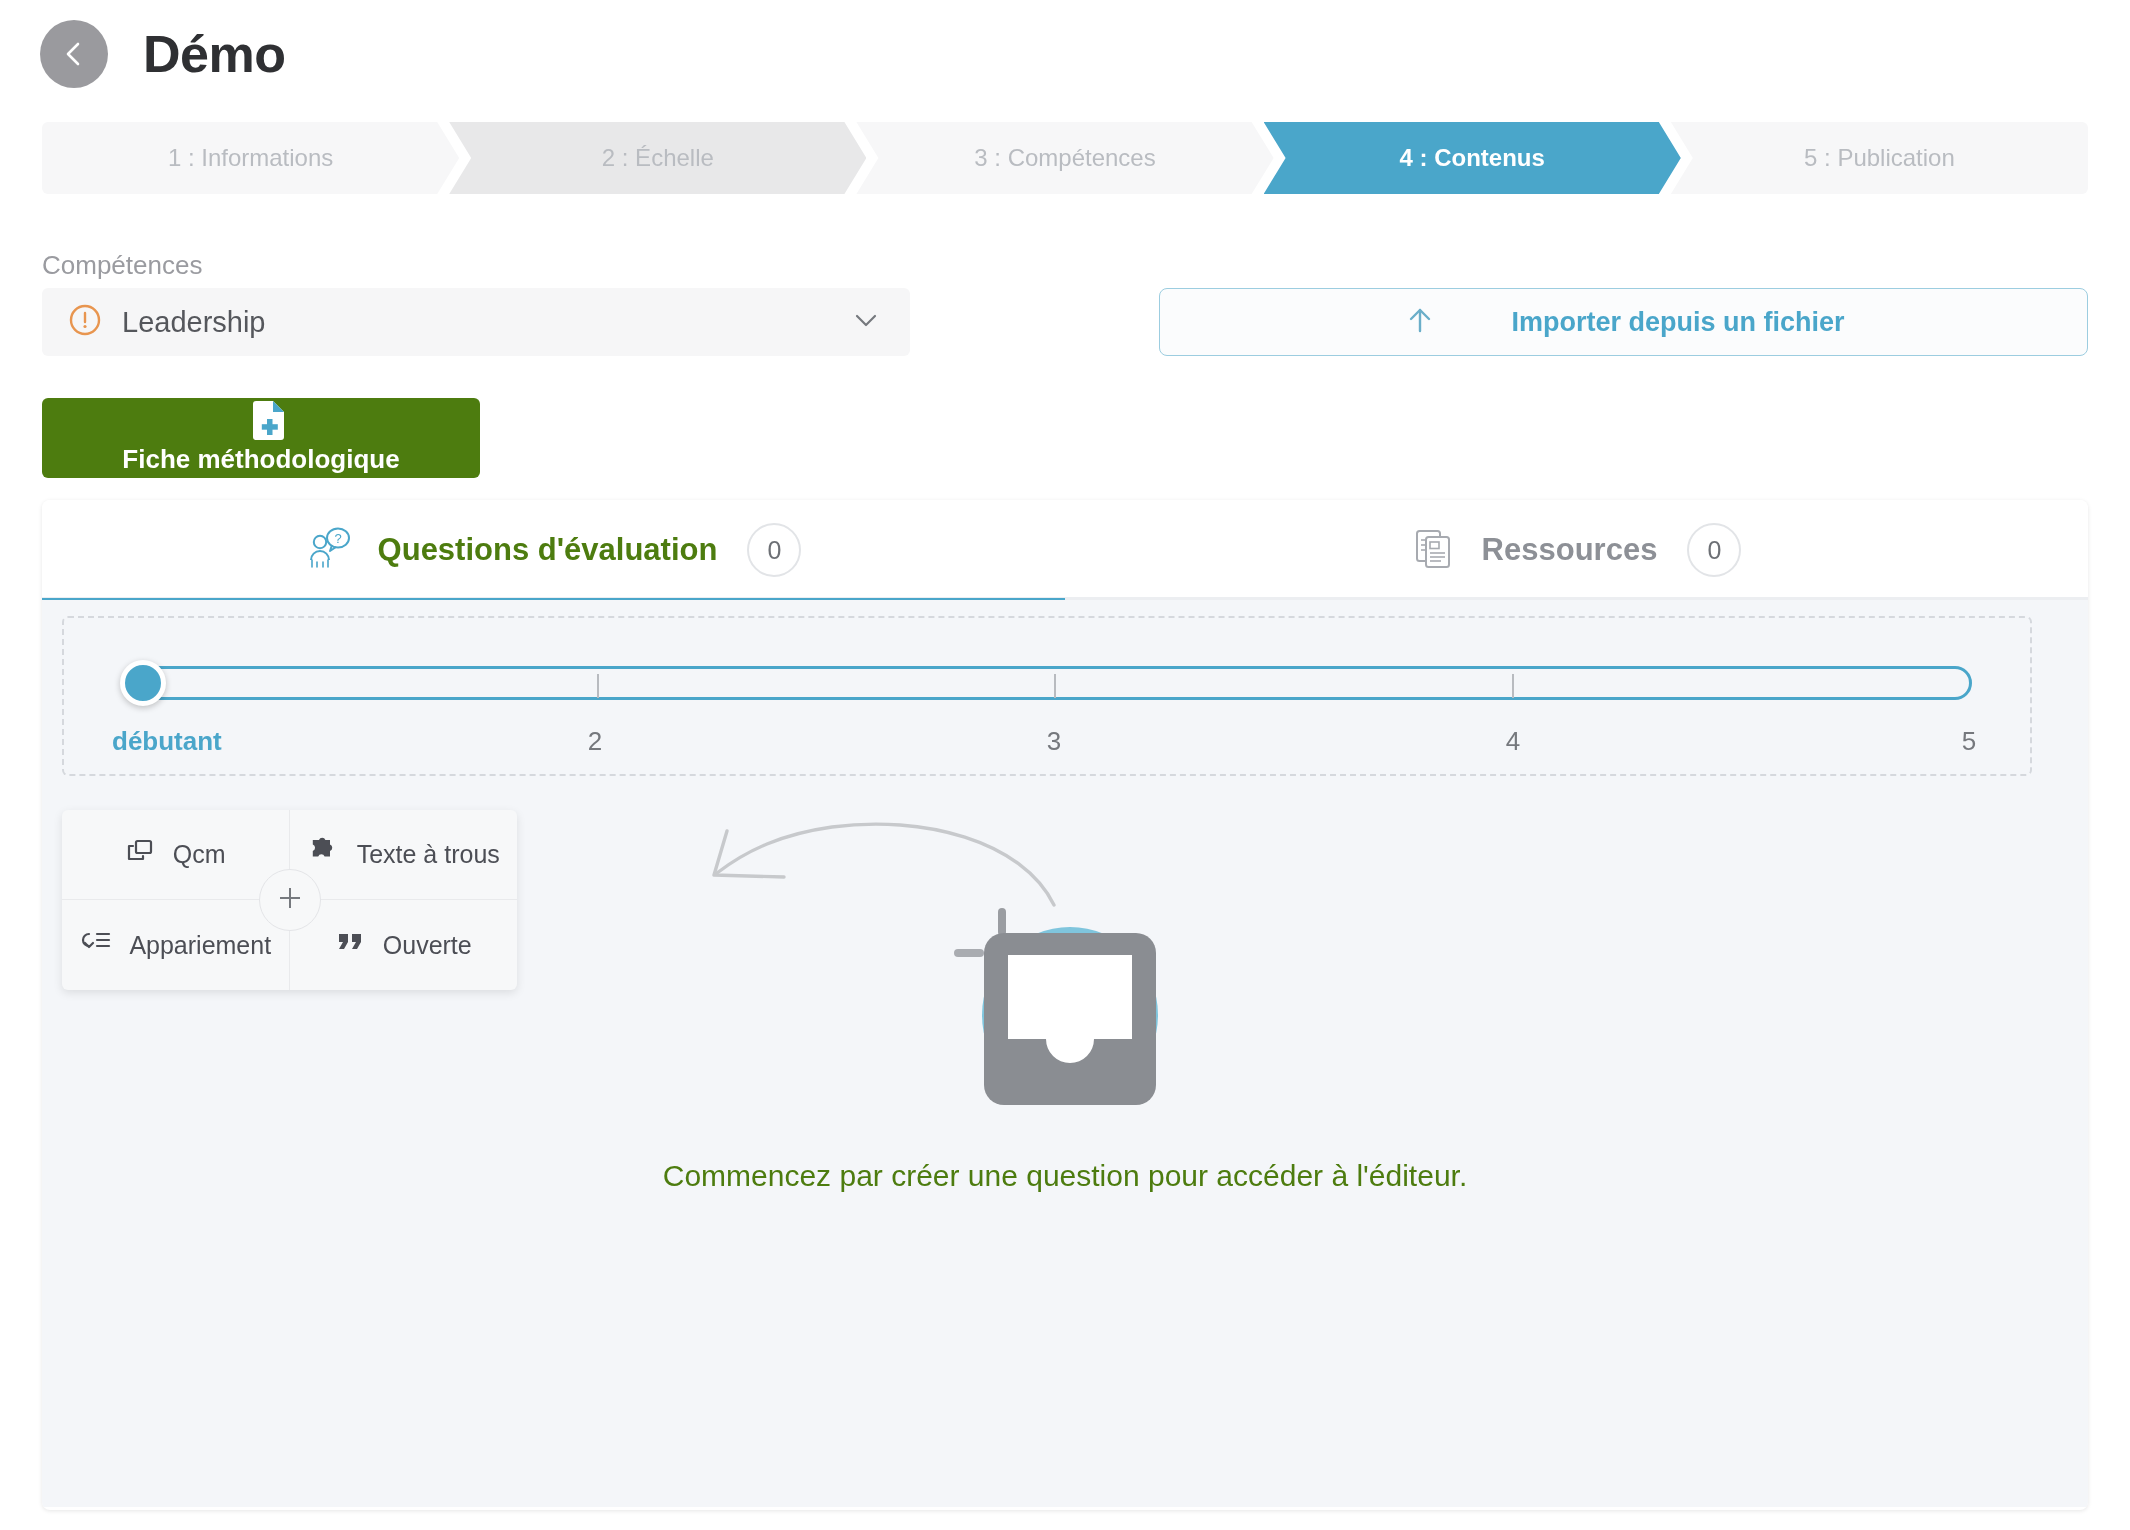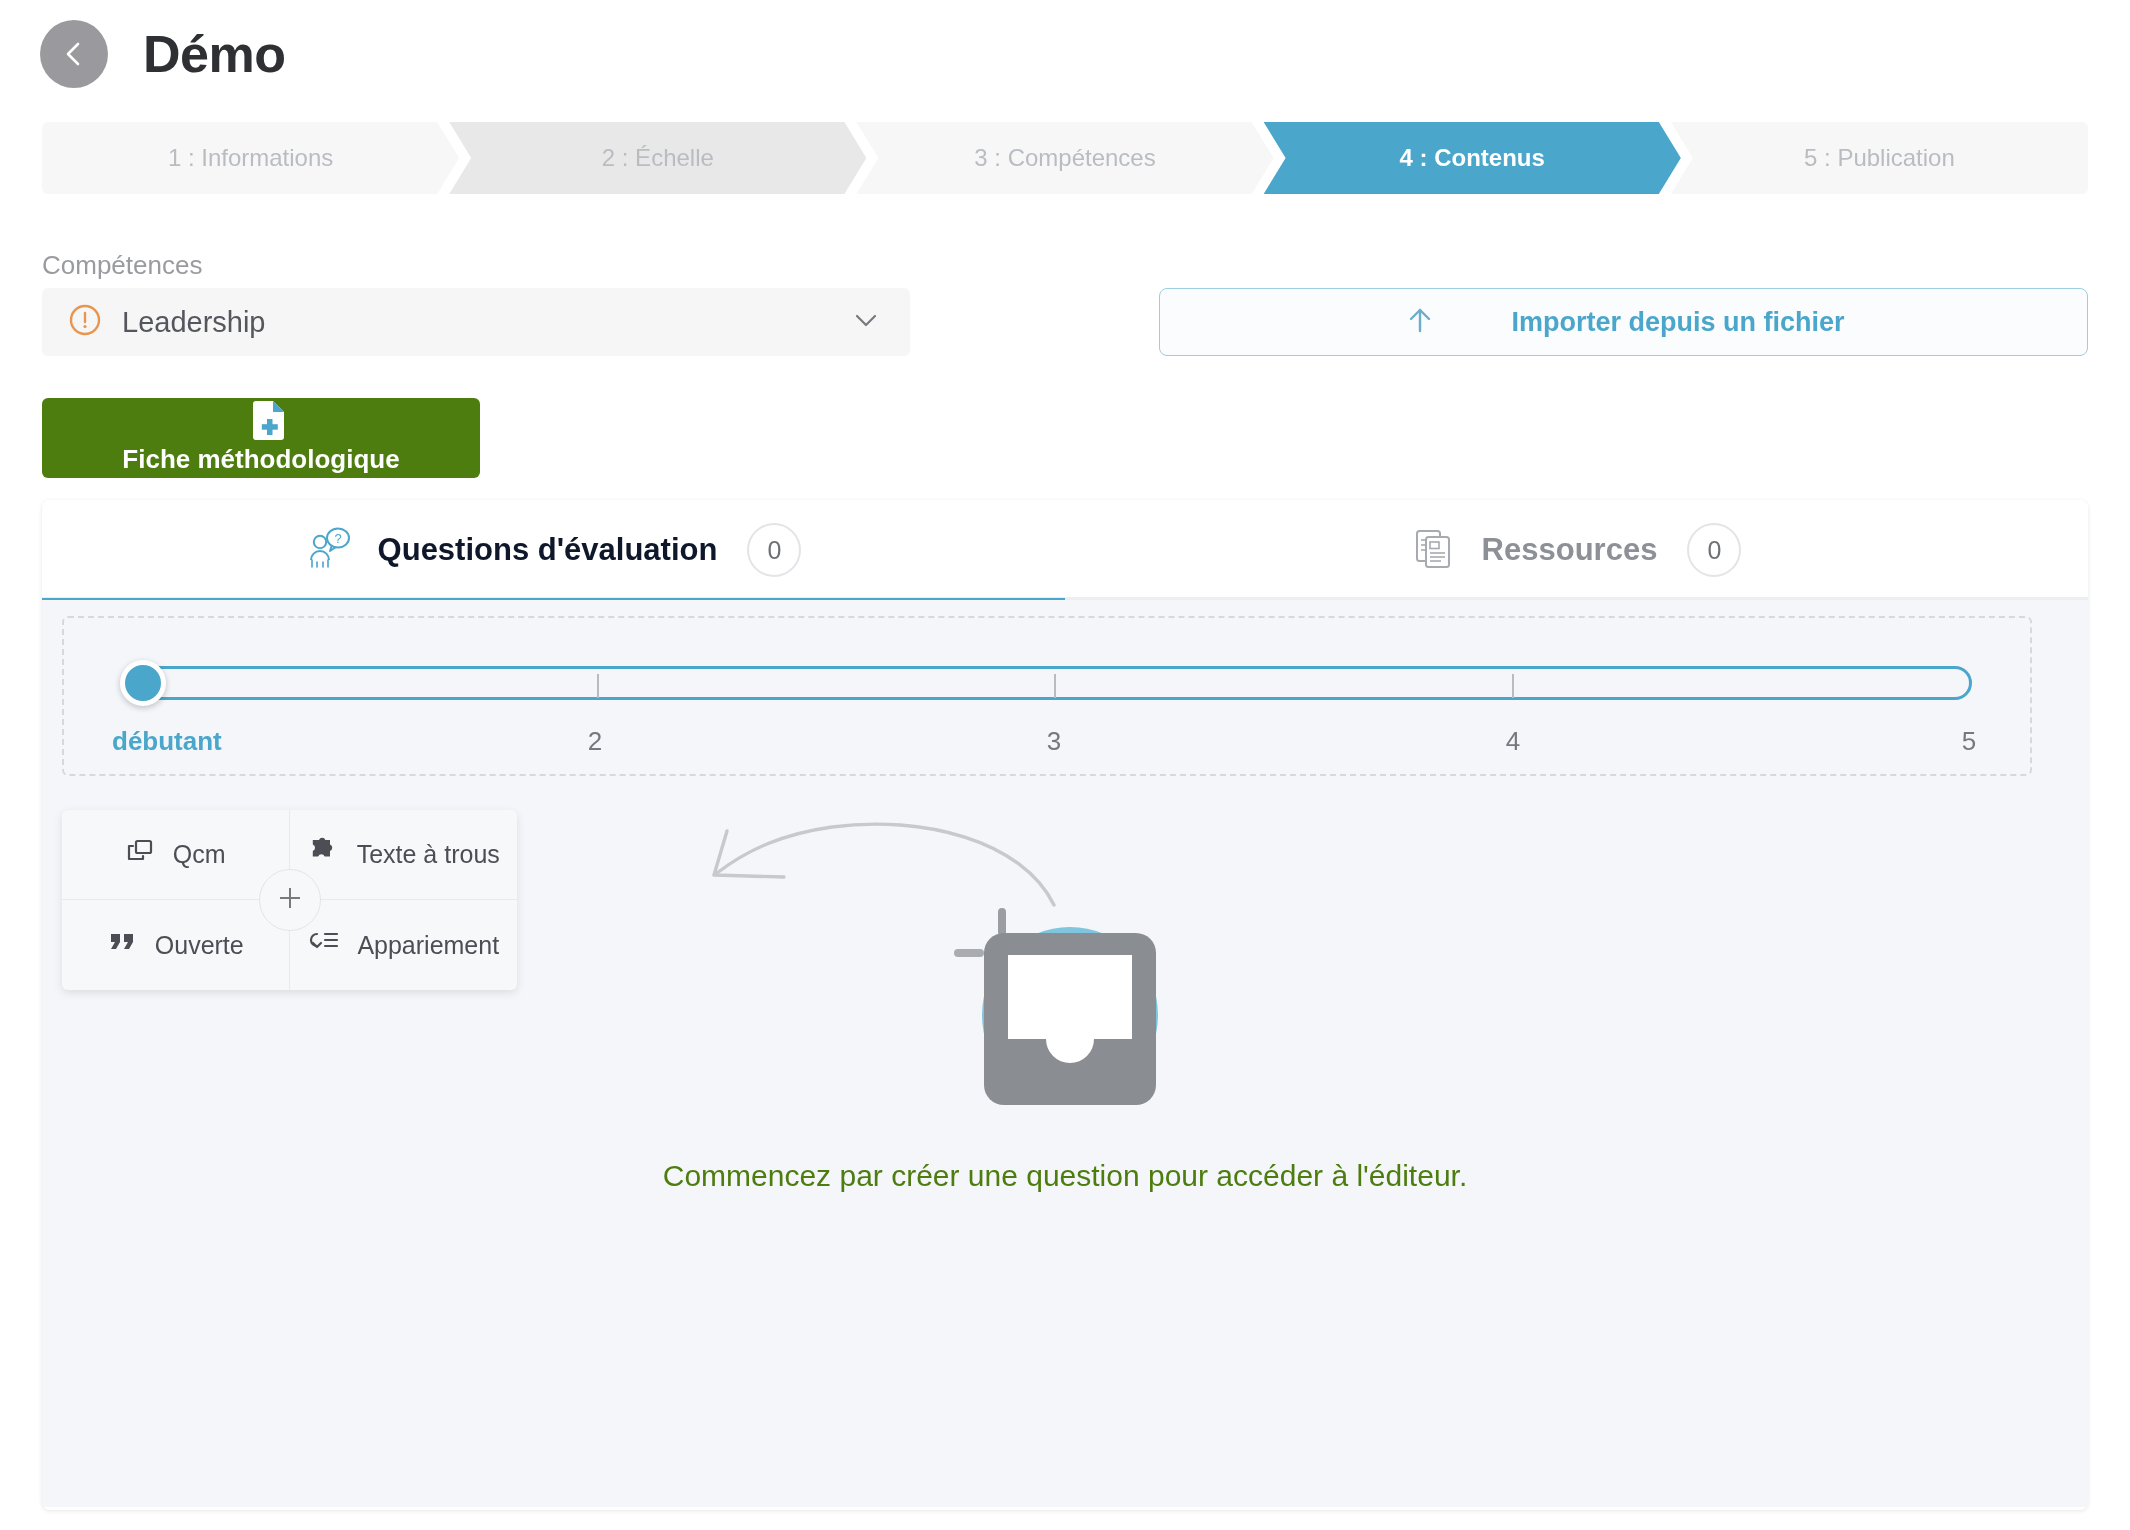--- a/index.html
+++ b/index.html
@@ -190,21 +190,21 @@
     cursor: pointer;
     position: relative;
     height: 100px;
   }
   .tab .tab-icon { display: block; margin-right: 26px; }
   .tab-label {
     font-size: 31px;
     font-weight: bold;
     color: #8d9096;
   }
-  .tab.active .tab-label { color: #0f172a; }
+  .tab.active .tab-label { color: #4d7c0f; }
   .tab .badge {
     width: 54px; height: 54px;
     border-radius: 50%;
     border: 2px solid #e2e4e7;
     display: flex;
     align-items: center;
     justify-content: center;
     font-size: 25px;
     color: #6d7075;
     margin-left: 30px;
@@ -501,41 +501,41 @@
             <svg width="32" height="30" viewBox="0 0 32 30">
               <path d="M12 3 a3.4 3.4 0 0 1 6.4 0 h4.6 v4.6 a3.4 3.4 0 0 1 0 6.4 v5.4 h-5.4
                        a3.4 3.4 0 0 0 -6.4 0 h-5.4 v-5.4 a3.4 3.4 0 0 0 0 -6.4 v-4.6 z" fill="#4c4e55"></path>
             </svg>
           </span>
           <span>Texte à trous</span>
         </div>
 
         <div class="type-item">
           <span class="ti-icon">
-            <svg width="30" height="26" viewBox="0 0 30 26">
-              <path d="M4 5 h9 v8 l-4 7 h-5 l4 -7 h-4 z" fill="#4c4e55"></path>
-              <path d="M17 5 h9 v8 l-4 7 h-5 l4 -7 h-4 z" fill="#4c4e55"></path>
-            </svg>
-          </span>
-          <span>Ouverte</span>
-        </div>
-
-        <div class="type-item">
-          <span class="ti-icon">
             <svg width="32" height="28" viewBox="0 0 32 28">
               <path d="M10 6 a6 6 0 1 0 0 12 l0 0" fill="none" stroke="#4c4e55" stroke-width="2.2" stroke-linecap="round"></path>
               <polyline points="6,15 10,19 14,15" fill="none" stroke="#4c4e55" stroke-width="2.2" stroke-linecap="round" stroke-linejoin="round"></polyline>
               <line x1="18" y1="6" x2="30" y2="6" stroke="#4c4e55" stroke-width="2.2" stroke-linecap="round"></line>
               <line x1="18" y1="12" x2="30" y2="12" stroke="#4c4e55" stroke-width="2.2" stroke-linecap="round"></line>
               <line x1="18" y1="18" x2="30" y2="18" stroke="#4c4e55" stroke-width="2.2" stroke-linecap="round"></line>
             </svg>
           </span>
           <span>Appariement</span>
         </div>
 
+        <div class="type-item">
+          <span class="ti-icon">
+            <svg width="30" height="26" viewBox="0 0 30 26">
+              <path d="M4 5 h9 v8 l-4 7 h-5 l4 -7 h-4 z" fill="#4c4e55"></path>
+              <path d="M17 5 h9 v8 l-4 7 h-5 l4 -7 h-4 z" fill="#4c4e55"></path>
+            </svg>
+          </span>
+          <span>Ouverte</span>
+        </div>
+
         <div class="plus-circle">
           <span>
             <svg width="32" height="32" viewBox="0 0 32 32">
               <line x1="16" y1="6" x2="16" y2="26" stroke="#76797e" stroke-width="2"></line>
               <line x1="6" y1="16" x2="26" y2="16" stroke="#76797e" stroke-width="2"></line>
             </svg>
           </span>
         </div>
       </div>
 

